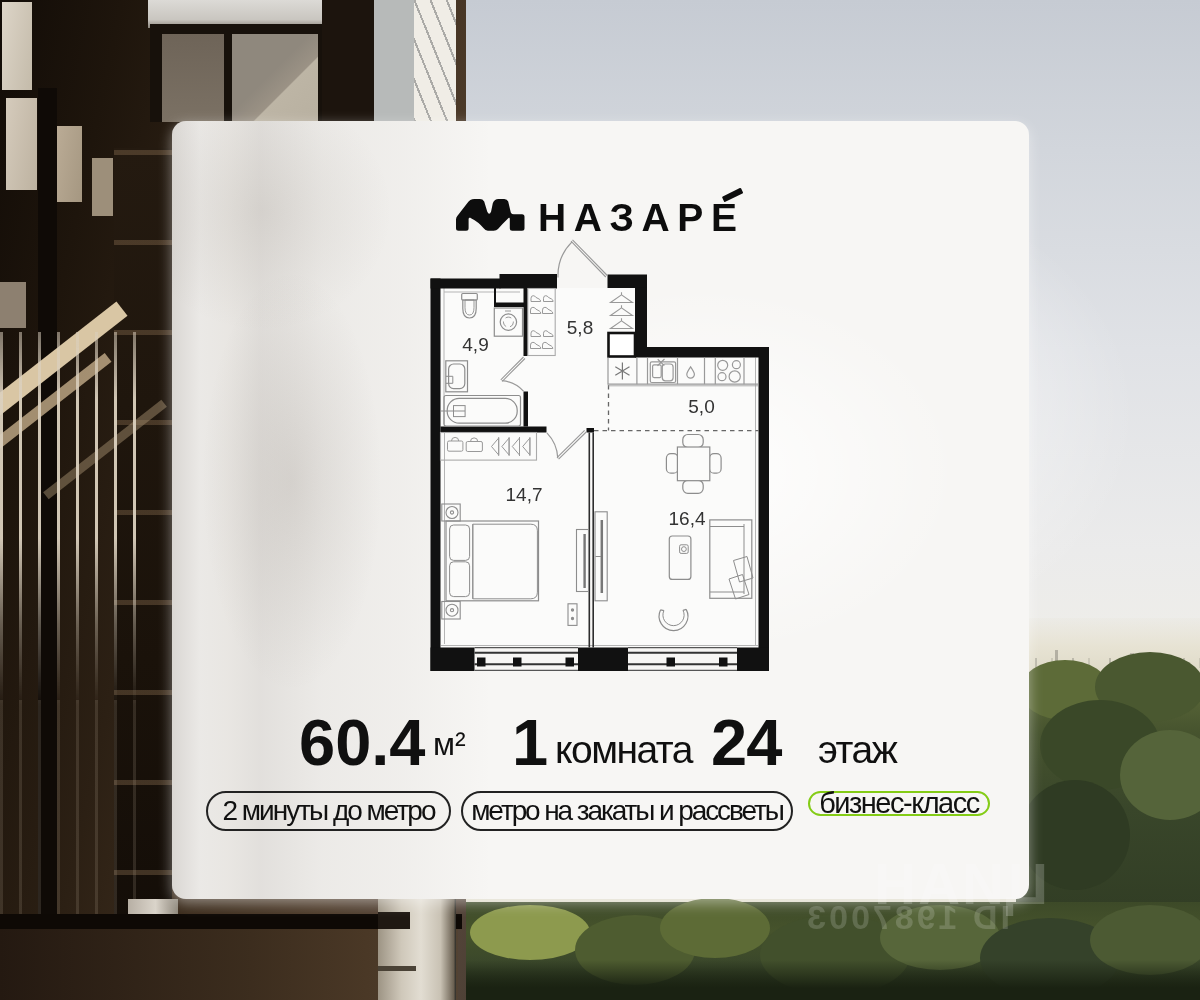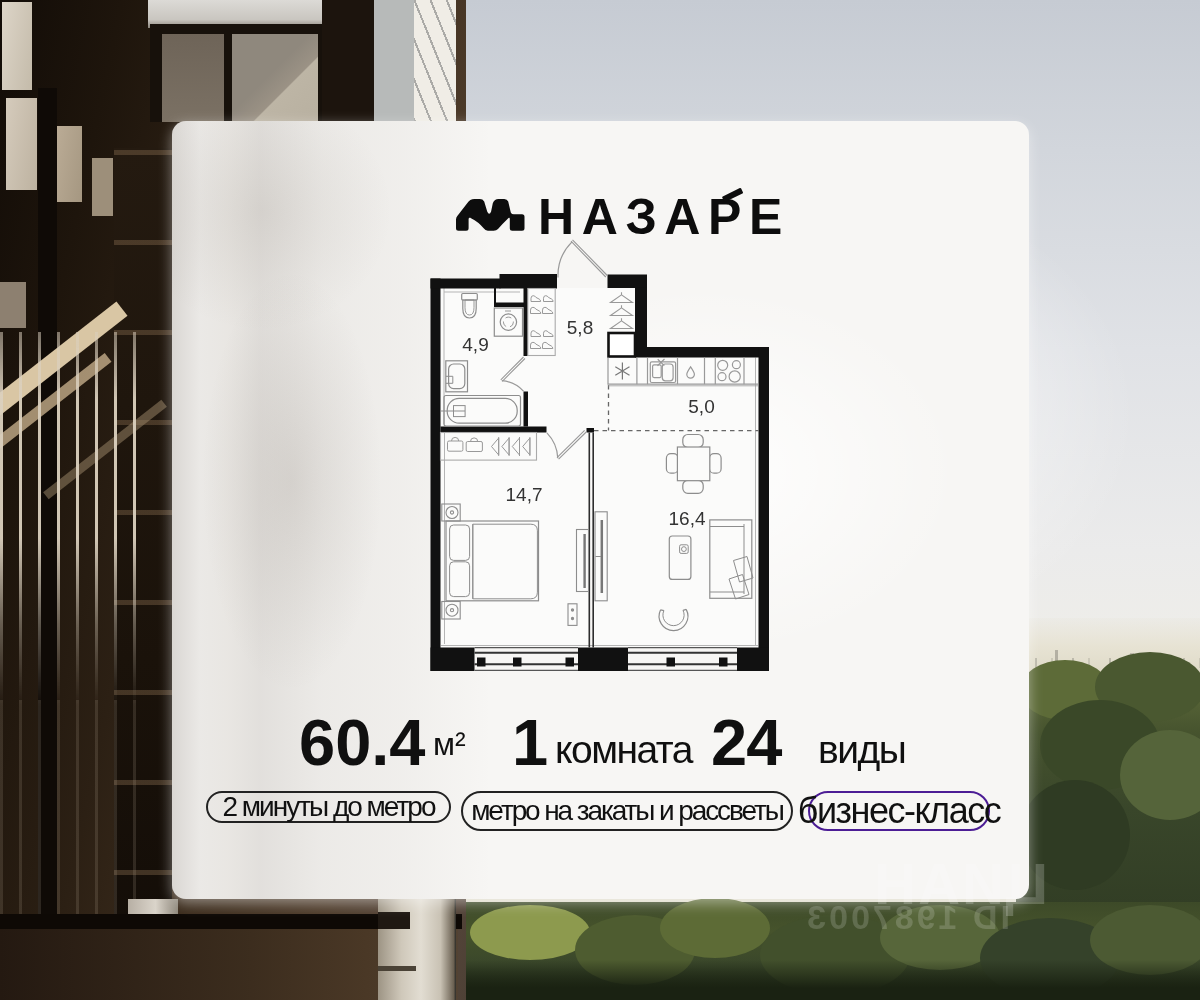--- a/index.html
+++ b/index.html
@@ -149,21 +149,21 @@
     Q 47.0 24.2 42.0 29.9
     Q 40.4 31.7 37.7 31.7
     L 31.8 31.7
     Q 29.2 31.7 27.9 29.6
     Q 22.5 22.8 15.0 19.2
     C 13.7 18.5 12.6 18.9 12.6 20.4
     L 12.6 29.2
     Q 12.6 31.7 10.1 31.7 Z"></path>
 </svg>
 
-<div class="abs" style="left:538px;top:199.5px;font-weight:700;font-size:50px;line-height:35px;letter-spacing:7.6px;color:#0d0d0d;">НАЗАРЕ</div>
+<div class="abs" style="left:538px;top:199.5px;font-weight:700;font-size:39px;line-height:35px;letter-spacing:7.6px;color:#0d0d0d;">НАЗАРЕ</div>
 
 <div class="abs" style="left:722px;top:192px;width:21px;height:5.5px;background:#0d0d0d;border-radius:1px;transform:rotate(-26deg);"></div>
 
 <svg class="abs" style="left:420px;top:230px;" width="360" height="460" viewBox="420 230 360 460">
 
   <rect x="440.5" y="288" width="83" height="138.5" fill="#fbfbfa"></rect>
 
   <rect x="528" y="288" width="107" height="142" fill="#fbfbfa"></rect>
 
   <rect x="594" y="357.5" width="164.5" height="290" fill="#fbfbfa"></rect>
@@ -435,29 +435,29 @@
 <div class="abs" style="left:299px;top:710px;font-weight:700;font-size:65px;line-height:1;color:#101010;">60.4</div>
 
 <div class="abs" style="left:433px;top:728px;font-size:32px;line-height:1;color:#101010;">м²</div>
 
 <div class="abs" style="left:512px;top:710px;font-weight:700;font-size:65px;line-height:1;color:#101010;">1</div>
 
 <div class="abs" style="left:555px;top:730px;font-size:39px;line-height:1;letter-spacing:-1.5px;color:#101010;">комната</div>
 
 <div class="abs" style="left:711px;top:710px;font-weight:700;font-size:65px;line-height:1;letter-spacing:-1px;color:#101010;">24</div>
 
-<div class="abs" style="left:818px;top:730px;font-size:39px;line-height:1;letter-spacing:-1.5px;color:#101010;">виды</div>
-
-<div class="abs" style="left:206px;top:791px;width:245px;height:32px;border:2px solid #222;border-radius:22px;
+<div class="abs" style="left:818px;top:730px;font-size:39px;line-height:1;letter-spacing:-1.5px;color:#101010;">этаж</div>
+
+<div class="abs" style="left:206px;top:791px;width:245px;height:40px;border:2px solid #222;border-radius:22px;
   box-sizing:border-box;display:flex;align-items:center;justify-content:center;
   font-size:28px;letter-spacing:-2px;white-space:nowrap;color:#111;">2 минуты до метро</div>
 
 <div class="abs" style="left:461px;top:791px;width:332px;height:40px;border:2px solid #222;border-radius:22px;
   box-sizing:border-box;display:flex;align-items:center;justify-content:center;
   font-size:28px;letter-spacing:-2.1px;white-space:nowrap;color:#111;">метро на закаты и рассветы</div>
 
-<div class="abs" style="left:808px;top:791px;width:182px;height:40px;border:2px solid #4c1d95;border-radius:22px;
+<div class="abs" style="left:808px;top:791px;width:182px;height:25px;border:2px solid #84cc16;border-radius:22px;
   box-sizing:border-box;display:flex;align-items:center;justify-content:center;
-  font-size:36px;letter-spacing:-1.5px;white-space:nowrap;color:#111;">бизнес-класс</div>
+  font-size:29px;letter-spacing:-1.5px;white-space:nowrap;color:#111;">бизнес-класс</div>
 
 <div class="abs" style="left:848px;top:850px;width:200px;font-weight:700;font-size:58px;color:rgba(255,255,255,.20);transform:scaleX(-1);letter-spacing:2px;">ЦИАН</div>
 
 <div class="abs" style="left:740px;top:898px;width:270px;font-weight:700;font-size:34px;color:rgba(255,255,255,.17);transform:scaleX(-1);letter-spacing:3px;">ID 1987003</div>
 
 </body></html>

